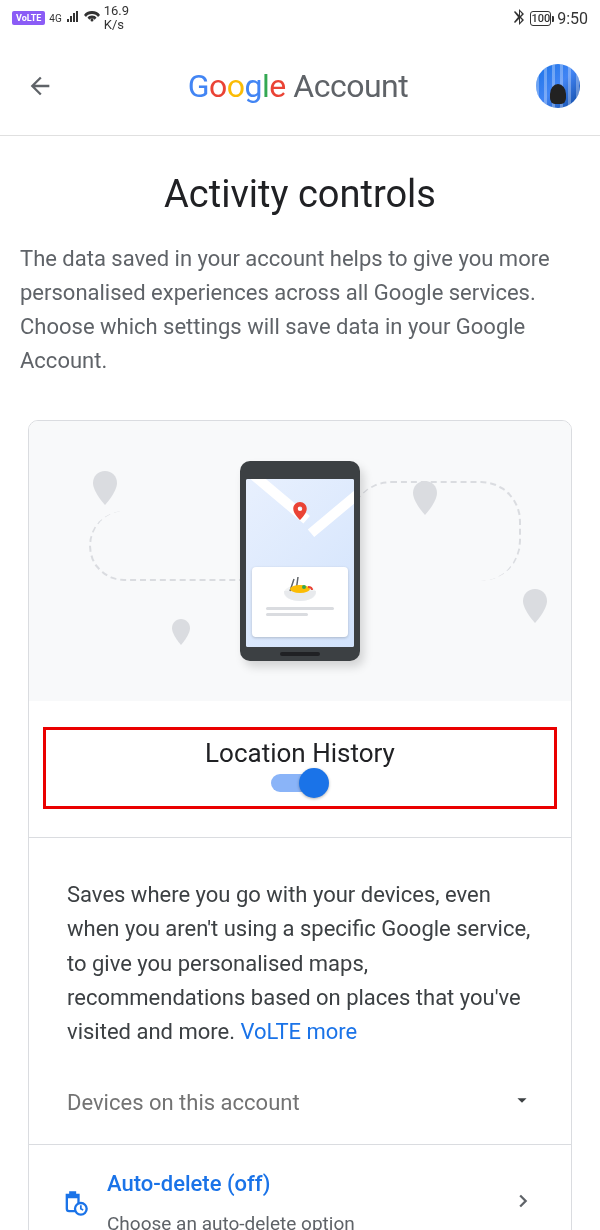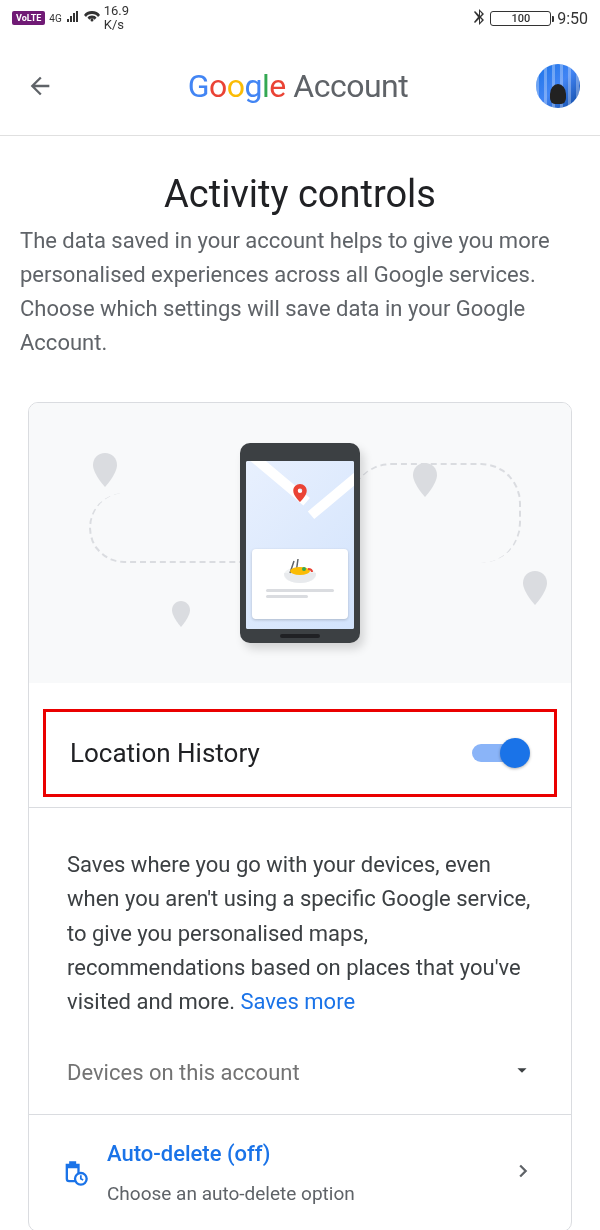--- a/index.html
+++ b/index.html
@@ -18,33 +18,33 @@
       display: flex;
       justify-content: space-between;
       align-items: center;
       padding: 0 12px;
       font-size: 14px;
       color: #333;
     }
     .status-left { display: flex; align-items: center; gap: 4px; }
     .status-right { display: flex; align-items: center; gap: 6px; }
     .volte-badge {
-      background: #701a75;
+      background: #8b5cf6;
       color: #fff;
       font-size: 9px;
       padding: 2px 4px;
       border-radius: 2px;
       font-weight: bold;
     }
     .signal-text { font-size: 10px; line-height: 1.1; }
     .speed-text { font-size: 13px; line-height: 1.1; }
     .battery-box {
       border: 1.5px solid #333;
       border-radius: 3px;
-      padding: 0 20px;
+      padding: 0 0;
       font-size: 11px;
       font-weight: 500;
       position: relative;
     }
     .battery-box::after {
       content: '';
       position: absolute;
       right: -4px;
       top: 4px;
       width: 2px;
@@ -106,21 +106,21 @@
       height: 20px;
       background: #222;
       border-radius: 50% 50% 30% 30%;
     }
     
     
     .page-title {
       font-size: 38px;
       font-weight: 400;
       text-align: center;
-      margin: 36px 20px 8px;
+      margin: 36px 20px 26px;
       color: #202124;
     }
     .page-desc {
       font-size: 22px;
       line-height: 1.55;
       color: #5f6368;
       padding: 0 20px;
       margin-bottom: 42px;
     }
     
@@ -220,26 +220,27 @@
       fill: #dadce0;
     }
     .dotted-path {
       position: absolute;
       border: 2px dashed #dadce0;
       border-radius: 40px;
     }
     
     
     .toggle-row {
-      margin: 26px 14px 10px;
-      padding: 26px 24px;
+      margin: 26px 14px 28px;
+      padding: 8px 24px;
       border: 3px solid #ea0000;
       display: flex;
       align-items: center;
       justify-content: space-between;
+      flex-direction: column;
     }
     .toggle-label {
       font-size: 26px;
       color: #202124;
     }
     .toggle {
       width: 58px;
       height: 30px;
       position: relative;
     }
@@ -408,21 +409,21 @@
   <div class="toggle-row">
     <span class="toggle-label">Location History</span>
     <div class="toggle">
       <div class="toggle-track"></div>
       <div class="toggle-thumb"></div>
     </div>
   </div>
 
   <div class="desc-section">
     <p class="desc-text">
-      <span>Saves where you go with your devices, even when you aren't using a specific Google service, to give you personalised maps, recommendations based on places that you've visited and more. </span><a class="learn-link">Saves more</a>
+      <span>Saves where you go with your devices, even when you aren't using a specific Google service, to give you personalised maps, recommendations based on places that you've visited and more. </span><a class="learn-link">VoLTE more</a>
     </p>
     <div class="devices-row">
       <span>Devices on this account</span>
       <span class="chevron">
         <svg width="22" height="22" viewBox="0 0 24 24">
             <path d="M7 10l5 5 5-5z" fill="#3c4043"></path>
           </svg>
       </span>
     </div>
   </div>

